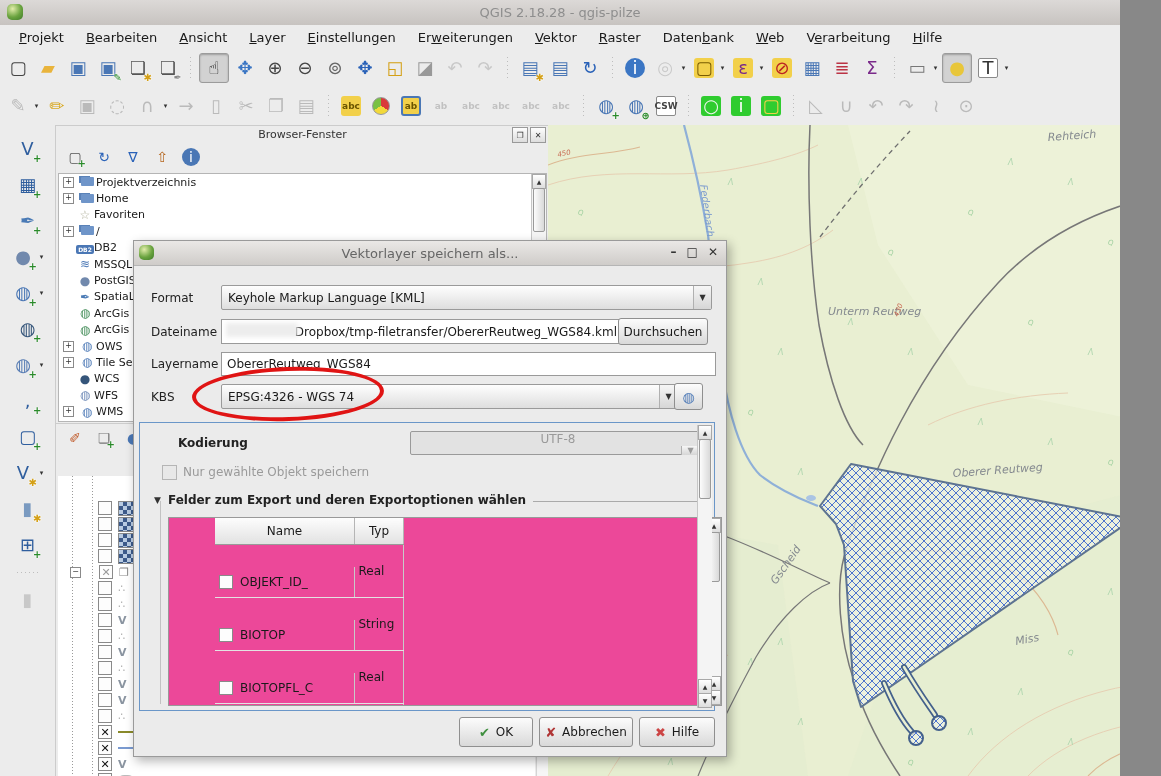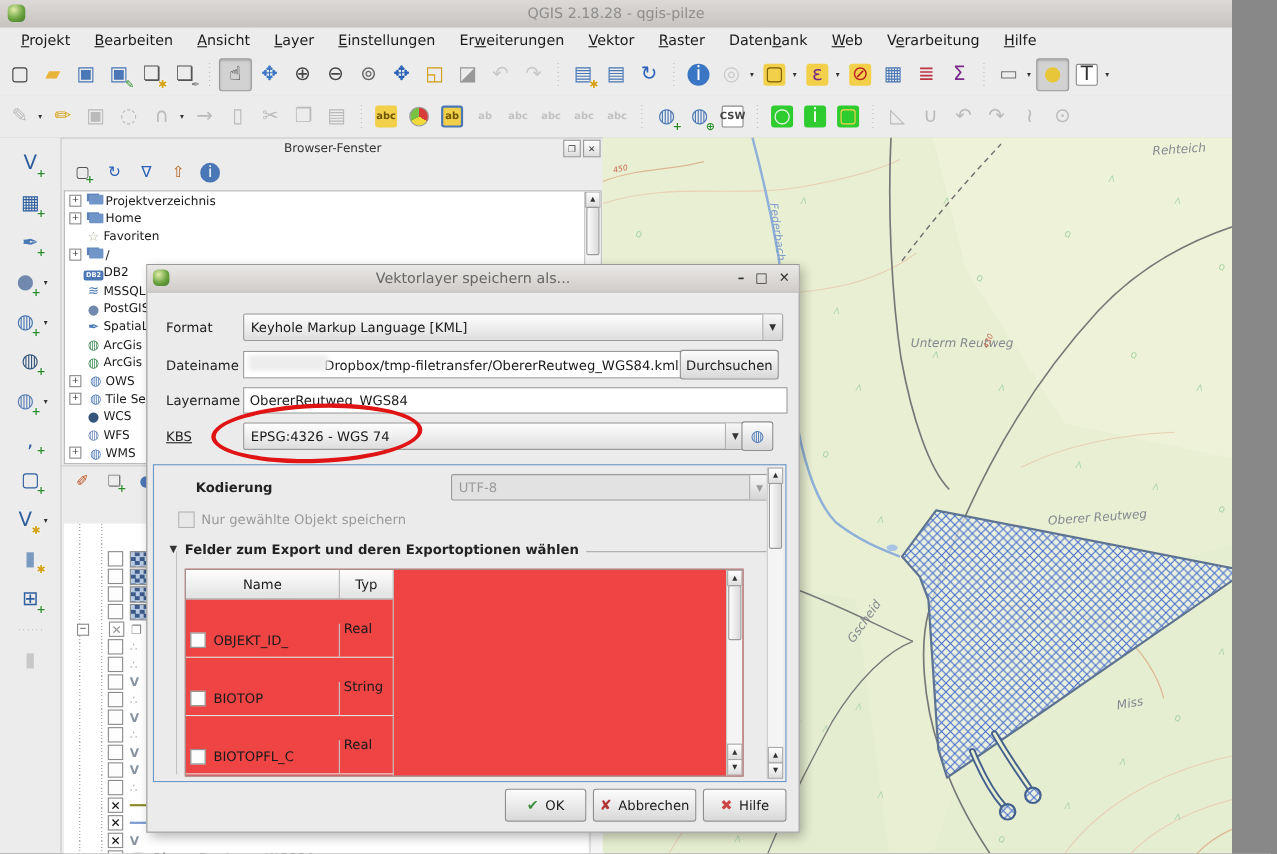--- a/index.html
+++ b/index.html
@@ -118,22 +118,22 @@
     border-radius:3px;font-size:12px;display:flex;align-items:center;justify-content:center;gap:6px;}
   .qbtn .bico{font-size:13px;font-weight:bold;}
   #scrollarea{position:absolute;left:5px;top:181px;width:574px;height:287px;background:#ebebeb;
     border:1px solid #6a96c8;}
   .gchk{position:absolute;width:13px;height:13px;border:1px solid #b5b5b5;background:#e8e8e8;}
   .grouphdr{position:absolute;left:14px;right:12px;top:70px;display:flex;align-items:center;gap:7px;}
   .grouphdr .tri{font-size:9px;color:#333;}
   .grouphdr .gt{font-size:12px;font-weight:bold;color:#222;white-space:nowrap;}
   .grouphdr .ln{flex:1;border-top:1px solid #aaa;margin-top:2px;}
   .gframe{position:absolute;left:20px;top:78px;bottom:6px;width:1px;background:#c2c2c2;}
-  #tblbox{position:absolute;left:28px;top:94px;width:506px;height:187px;background:#ef4444;
-    border:1px solid #999;overflow:hidden;}
+  #tblbox{position:absolute;left:28px;top:94px;width:506px;height:187px;background:#ec4899;
+    border:1px solid #999;overflow:hidden;padding-left:46px;}
   #ftable{border-collapse:collapse;font-size:12px;}
   #ftable th{width:137px;height:24px;background:linear-gradient(#fdfdfd,#e2e2e2);
     border-right:1px solid #b5b5b5;border-bottom:1px solid #999;font-weight:normal;}
   #ftable th.typ{width:46px;}
   #ftable td{height:30px;border-right:1px solid #c9c9c9;border-bottom:1px solid #e3e3e3;
     padding:0 4px;margin-top:22px;}
   #ftable td .cb{margin-right:7px;}
   #ftable td.namecell{display:flex;align-items:center;border-bottom:none;height:30px;}
   #ftable tr{border-bottom:1px solid #e3e3e3;}
   #redellipse{position:absolute;left:58px;top:126px;width:184px;height:46px;
@@ -833,33 +833,33 @@
     </div>
     <div class="qbtn" style="left:484px;top:77px;width:88px;height:25px;">
       <span>Durchsuchen</span>
     </div>
 
     <span class="flabel" style="left:17px;top:116px;">Layername</span>
     <div class="tfield" style="left:87px;top:111px;width:483px;height:22px;">
       <span>ObererReutweg_WGS84</span>
     </div>
 
-    <span class="flabel" style="left:17px;top:149px;text-decoration:underline;">KBS</span>
+    <span class="flabel" style="left:17px;top:149px;">KBS</span>
     <div class="combo" style="left:87px;top:143px;width:449px;height:23px;">
       <span>EPSG:4326 - WGS 74</span>
       <span class="caret">▼</span>
     </div>
     <div class="qbtn" style="left:540px;top:142px;width:27px;height:25px;">
       <span style="color:#4a77b5;font-size:14px;">◍</span>
     </div>
     <div id="redellipse"></div>
 
     <div id="scrollarea">
       <span class="flabel" style="left:38px;top:13px;font-weight:bold;">Kodierung</span>
-      <div class="combo dis" style="left:270px;top:8px;width:282px;height:22px;">
+      <div class="combo dis" style="left:270px;top:8px;width:282px;height:22px;flex-direction:column;">
         <span>UTF-8</span>
         <span class="caret">▼</span>
       </div>
 
       <span class="gchk" style="left:22px;top:42px;"></span>
       <span class="flabel" style="left:43px;top:42px;color:#9a9a9a;">Nur gewählte Objekt speichern</span>
 
       <div class="grouphdr">
         <span class="tri">▼</span>
         <span class="gt">Felder zum Export und deren Exportoptionen wählen</span>

